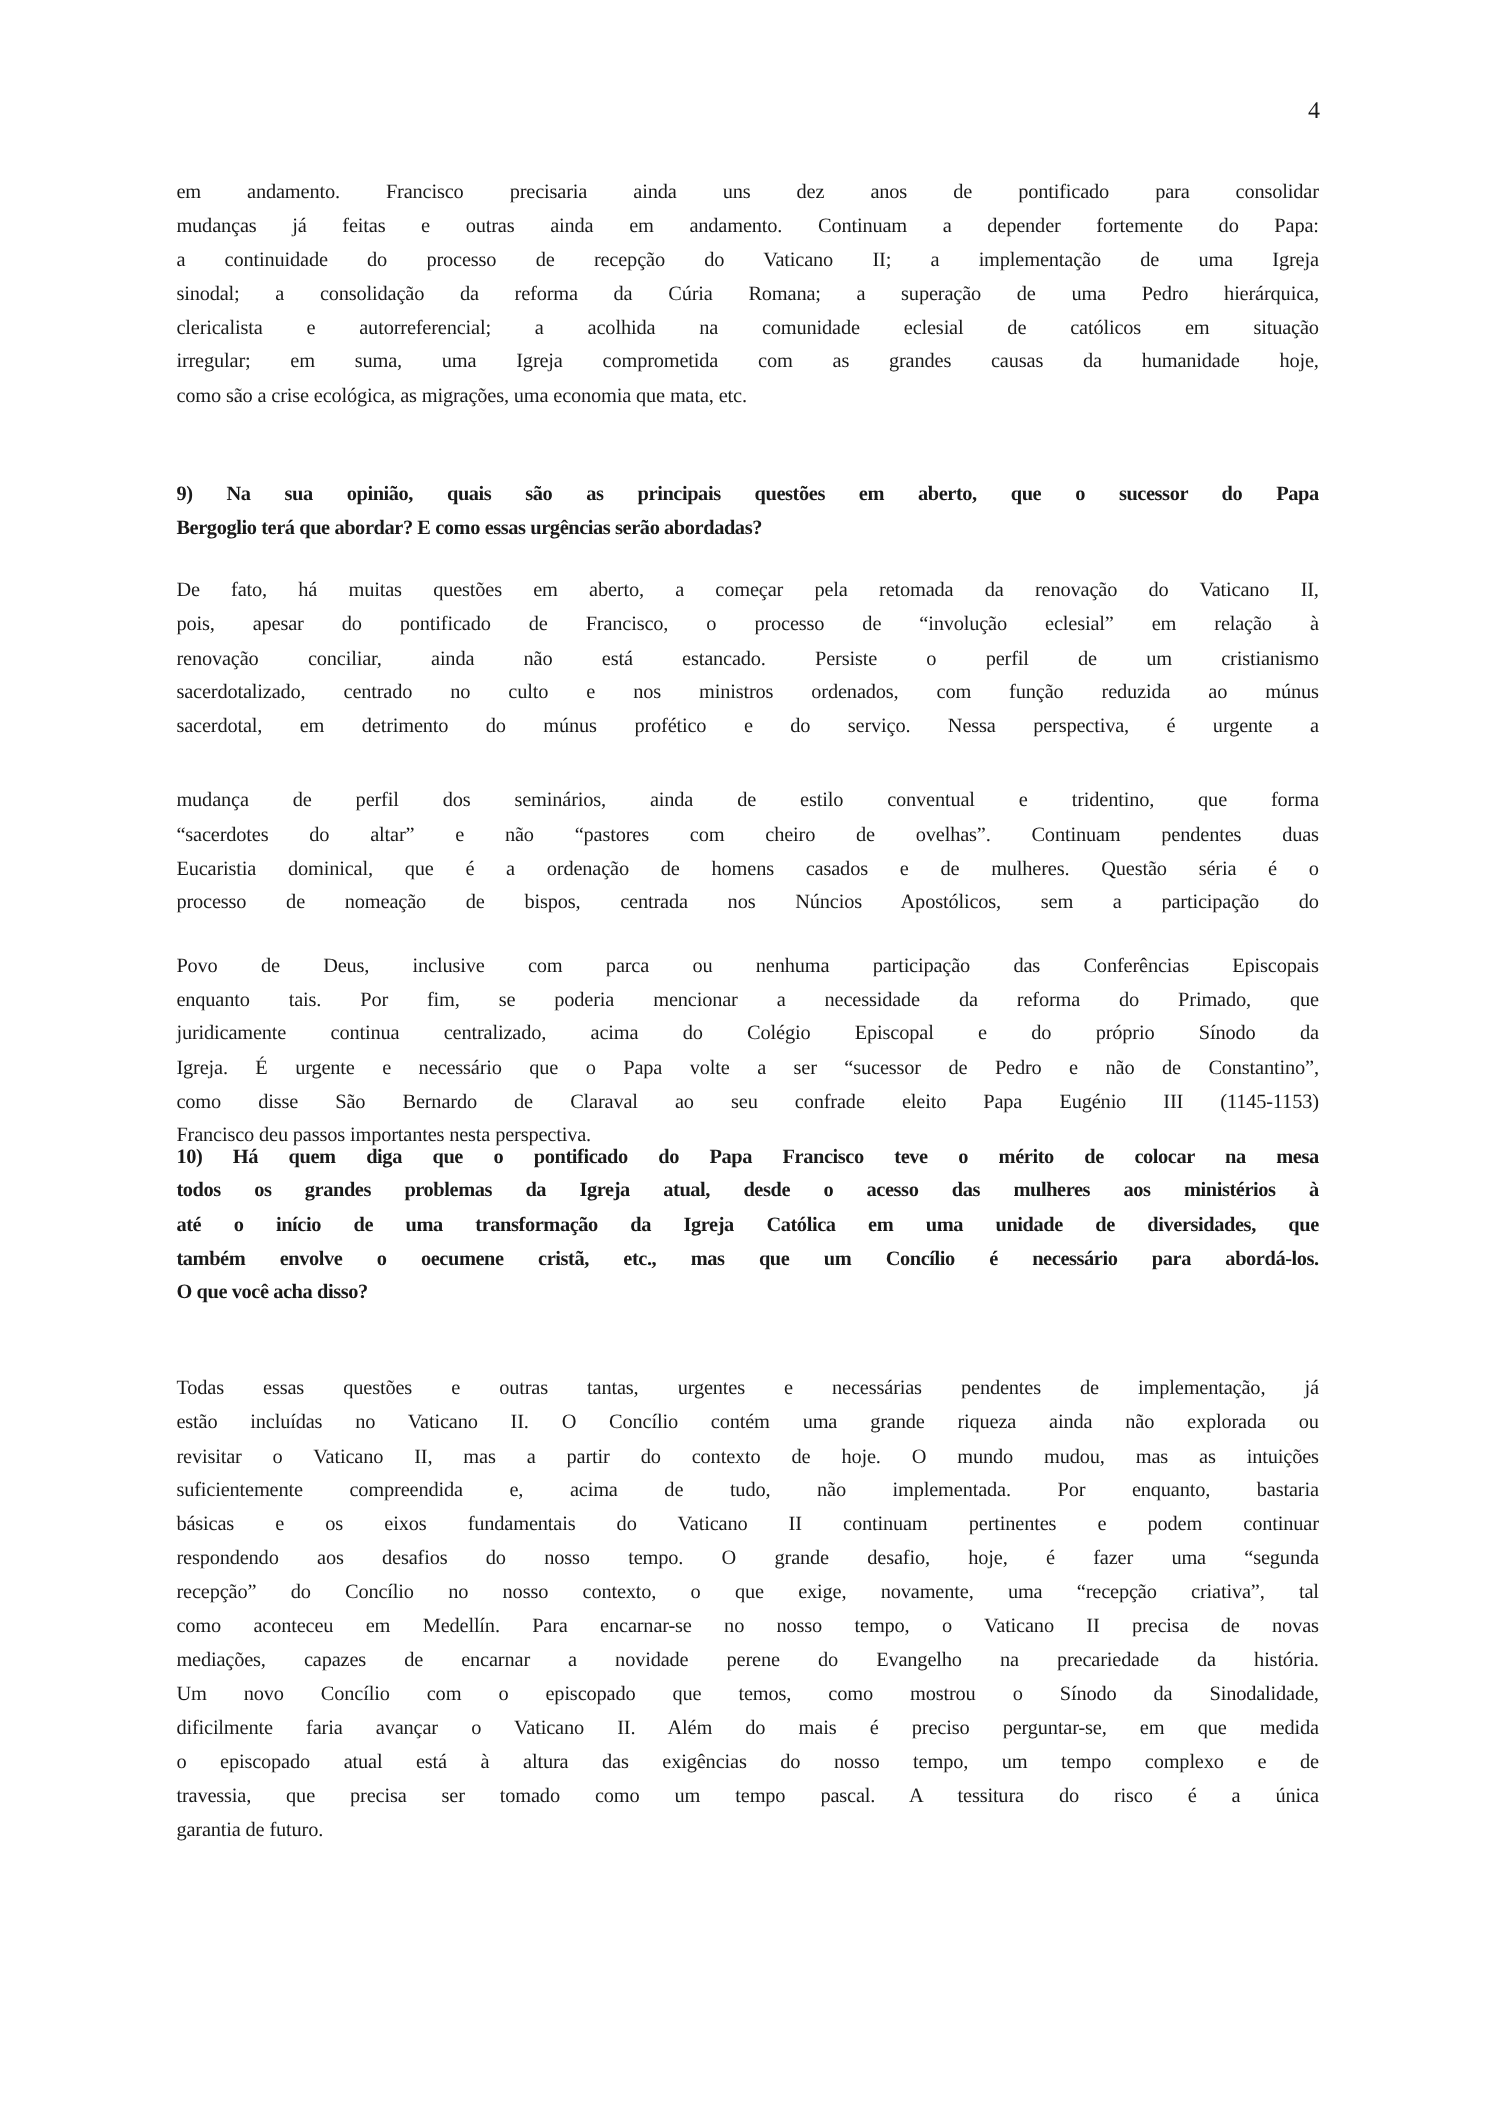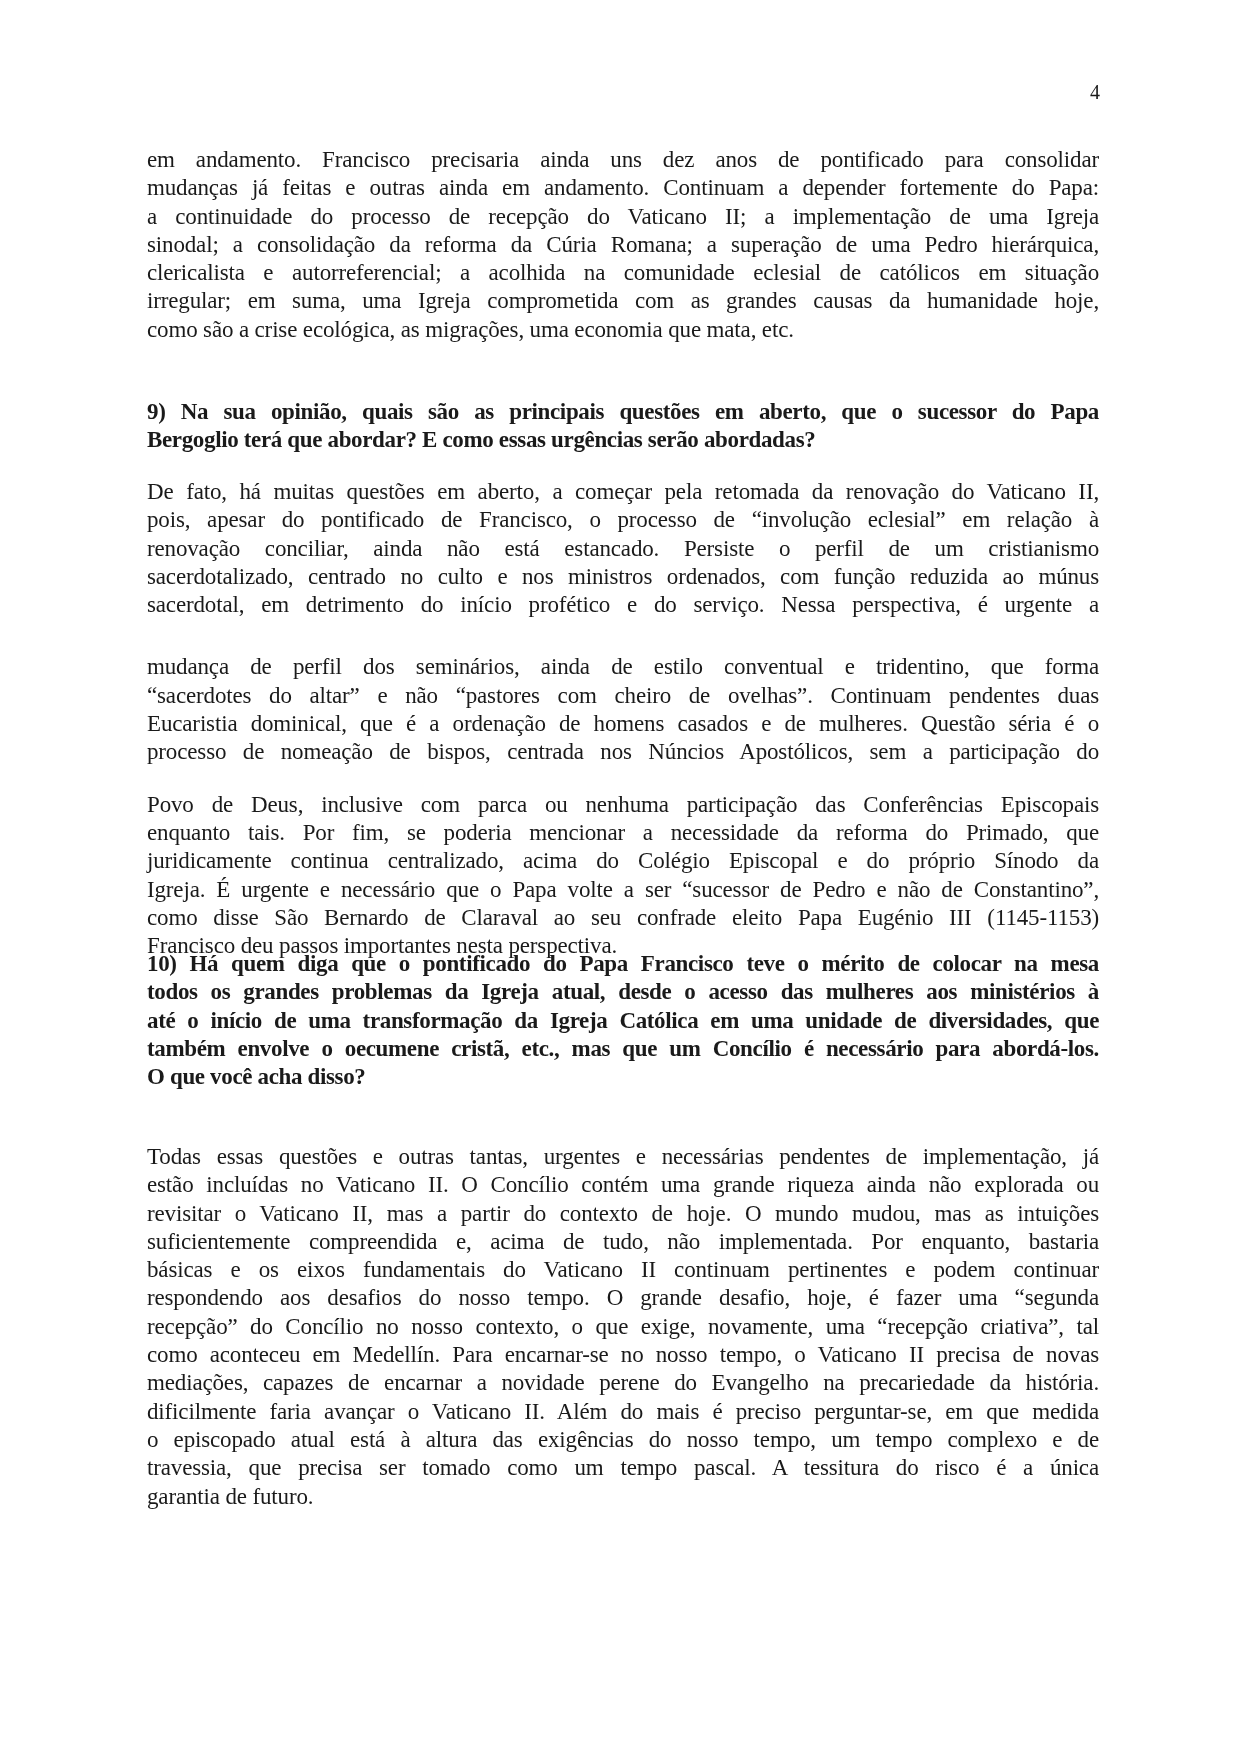--- a/index.html
+++ b/index.html
@@ -1,20 +1,20 @@
 <!DOCTYPE html>
 <html><head>
   <meta charset="utf-8">
   <style>
     html, body { margin: 0; padding: 0; background: #ffffff; }
     body { width: 1241px; height: 1755px; position: relative; overflow: hidden; }
     .page { position: absolute; left: 0; top: 0; width: 1241px; height: 1755px; background: #fff; color: #1a1a1a; font-family: "Liberation Serif", "DejaVu Serif", serif; }
     .page-number { position: absolute; top: 80px; left: 1080px; width: 20px; text-align: right; font-size: 20px; line-height: 24px; }
     .block { position: absolute; left: 147px; width: 952px; }
-    .line { display: block; height: 28.3px; line-height: 28.3px; font-size: 23px; text-align: justify; text-align-last: justify; white-space: nowrap; overflow: visible; letter-spacing: -0.15px; }
+    .line { display: block; height: 28.3px; line-height: 28.3px; font-size: 17px; text-align: justify; text-align-last: justify; white-space: nowrap; overflow: visible; letter-spacing: -0.15px; }
     .line.last { text-align-last: left; }
     .q .line { font-weight: bold; letter-spacing: -0.35px; }
     #para-cont { top: 146px; }
     #q9 { top: 398px; }
     #a9 { top: 478px; }
     #q10 { top: 950px; }
     #a10 { top: 1143px; }
   </style>
 </head>
 <body>
@@ -36,21 +36,21 @@
   <div class="block q" id="q9">
     <span class="line" style="white-space: nowrap;">9) Na sua opinião, quais são as principais questões em aberto, que o sucessor do Papa</span>
     <span class="line last" style="white-space: nowrap;">Bergoglio terá que abordar? E como essas urgências serão abordadas?</span>
   </div>
 
   <div class="block" id="a9">
     <span class="line" style="white-space: nowrap;">De fato, há muitas questões em aberto, a começar pela retomada da renovação do Vaticano II,</span>
     <span class="line" style="white-space: nowrap;">pois, apesar do pontificado de Francisco, o processo de “involução eclesial” em relação à</span>
     <span class="line" style="white-space: nowrap;">renovação conciliar, ainda não está estancado. Persiste o perfil de um cristianismo</span>
     <span class="line" style="white-space: nowrap;">sacerdotalizado, centrado no culto e nos ministros ordenados, com função reduzida ao múnus</span>
-    <span class="line" style="white-space: nowrap;">sacerdotal, em detrimento do início profético e do serviço. Nessa perspectiva, é urgente a</span>
+    <span class="line" style="white-space: nowrap;">sacerdotal, em detrimento do múnus profético e do serviço. Nessa perspectiva, é urgente a</span>
     <span class="line" style="white-space: nowrap; margin-top: 34px;">mudança de perfil dos seminários, ainda de estilo conventual e tridentino, que forma</span>
     <span class="line" style="white-space: nowrap;">“sacerdotes do altar” e não “pastores com cheiro de ovelhas”. Continuam pendentes duas</span>
     <span class="line" style="white-space: nowrap;">Eucaristia dominical, que é a ordenação de homens casados e de mulheres. Questão séria é o</span>
     <span class="line" style="white-space: nowrap;">processo de nomeação de bispos, centrada nos Núncios Apostólicos, sem a participação do</span>
     <span class="line" style="white-space: nowrap; margin-top: 24px;">Povo de Deus, inclusive com parca ou nenhuma participação das Conferências Episcopais</span>
     <span class="line" style="white-space: nowrap;">enquanto tais. Por fim, se poderia mencionar a necessidade da reforma do Primado, que</span>
     <span class="line" style="white-space: nowrap;">juridicamente continua centralizado, acima do Colégio Episcopal e do próprio Sínodo da</span>
     <span class="line" style="white-space: nowrap;">Igreja. É urgente e necessário que o Papa volte a ser “sucessor de Pedro e não de Constantino”,</span>
     <span class="line" style="white-space: nowrap;">como disse São Bernardo de Claraval ao seu confrade eleito Papa Eugénio III (1145-1153)</span>
     <span class="line last" style="white-space: nowrap;">Francisco deu passos importantes nesta perspectiva.</span>
@@ -67,19 +67,20 @@
   <div class="block" id="a10">
     <span class="line" style="white-space: nowrap;">Todas essas questões e outras tantas, urgentes e necessárias pendentes de implementação, já</span>
     <span class="line" style="white-space: nowrap;">estão incluídas no Vaticano II. O Concílio contém uma grande riqueza ainda não explorada ou</span>
     <span class="line" style="white-space: nowrap;">revisitar o Vaticano II, mas a partir do contexto de hoje. O mundo mudou, mas as intuições</span>
     <span class="line" style="white-space: nowrap;">suficientemente compreendida e, acima de tudo, não implementada. Por enquanto, bastaria</span>
     <span class="line" style="white-space: nowrap;">básicas e os eixos fundamentais do Vaticano II continuam pertinentes e podem continuar</span>
     <span class="line" style="white-space: nowrap;">respondendo aos desafios do nosso tempo. O grande desafio, hoje, é fazer uma “segunda</span>
     <span class="line" style="white-space: nowrap;">recepção” do Concílio no nosso contexto, o que exige, novamente, uma “recepção criativa”, tal</span>
     <span class="line" style="white-space: nowrap;">como aconteceu em Medellín. Para encarnar-se no nosso tempo, o Vaticano II precisa de novas</span>
     <span class="line" style="white-space: nowrap;">mediações, capazes de encarnar a novidade perene do Evangelho na precariedade da história.</span>
+    <span class="line" style="white-space: nowrap;">Um novo Concílio com o episcopado que temos, como mostrou o Sínodo da Sinodalidade,</span>
     <span class="line" style="white-space: nowrap;">dificilmente faria avançar o Vaticano II. Além do mais é preciso perguntar-se, em que medida</span>
     <span class="line" style="white-space: nowrap;">o episcopado atual está à altura das exigências do nosso tempo, um tempo complexo e de</span>
     <span class="line" style="white-space: nowrap;">travessia, que precisa ser tomado como um tempo pascal. A tessitura do risco é a única</span>
     <span class="line last" style="white-space: nowrap;">garantia de futuro.</span>
   </div>
 
 </div>
 
 </body></html>

